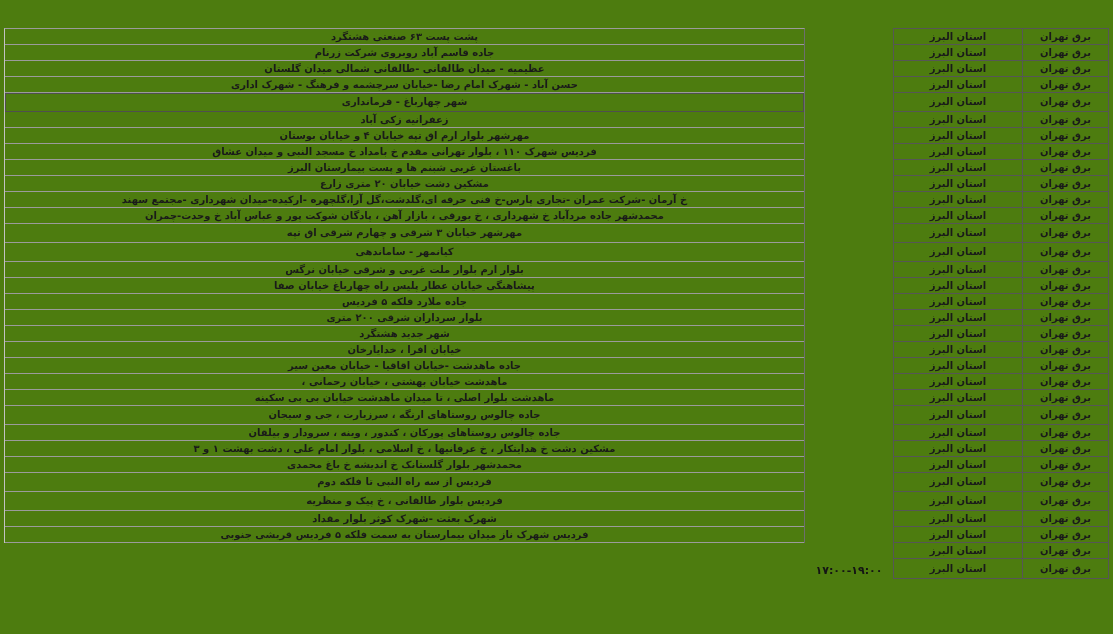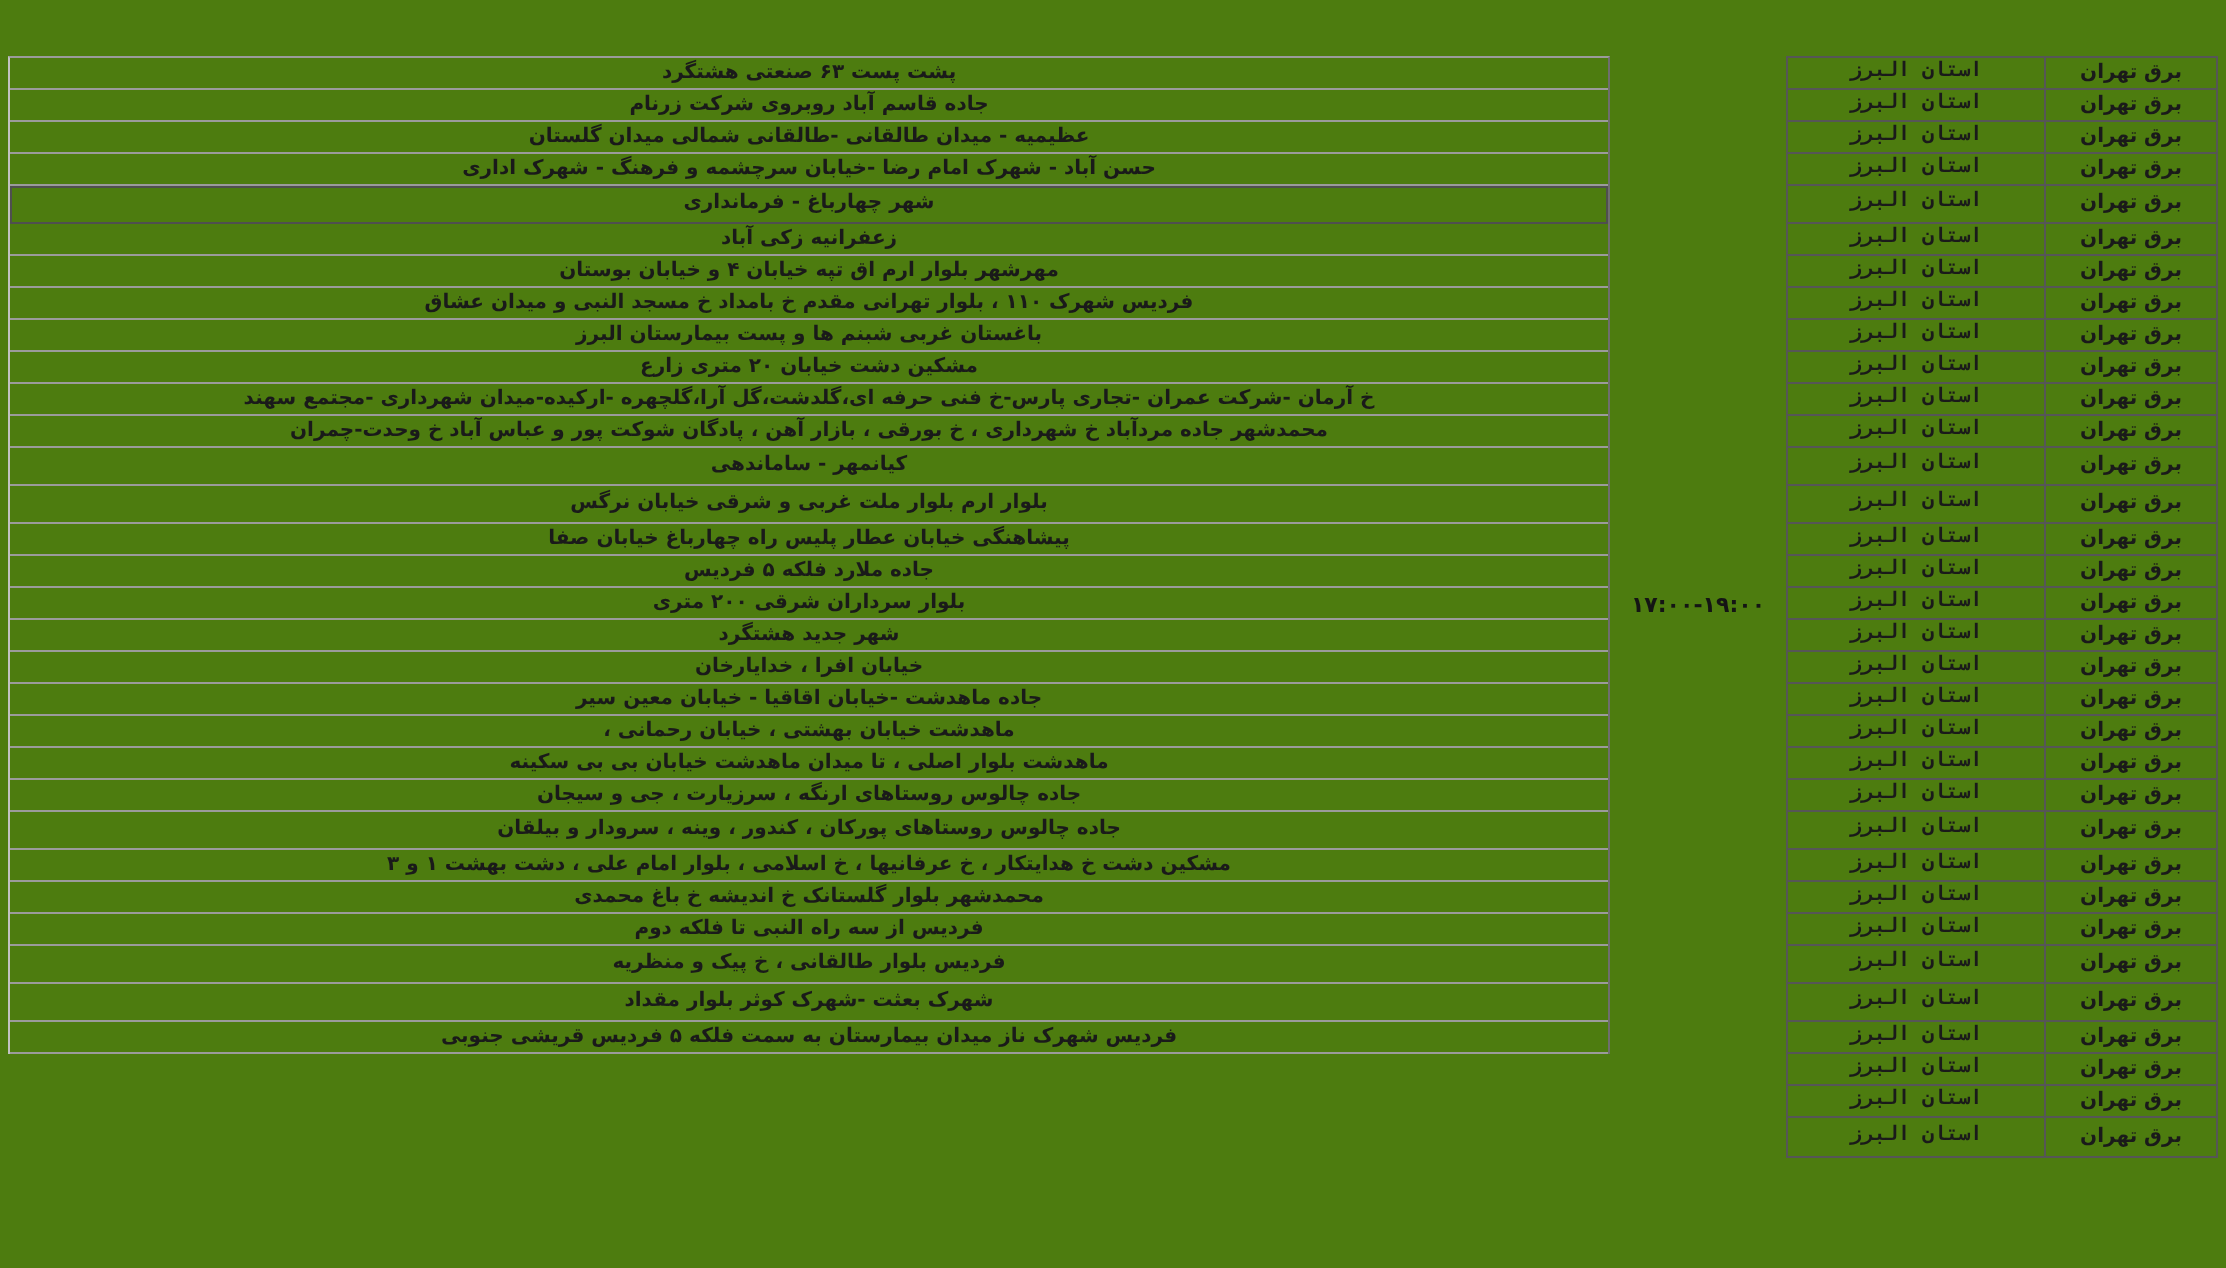--- a/index.html
+++ b/index.html
@@ -39,21 +39,21 @@
   .grid-rows > div:nth-child(29),
   .grid-rows > div:nth-child(33) { height:19px; }
   
   .addr-table > div:nth-child(5) {
     outline:1.5px solid #4f4f4f; outline-offset:-1px;
   }
 
   
   .time-gap {
     position:absolute; left:805px; top:28px; width:88px; height:549px;
-    display:flex; align-items:center; justify-content:center;
+    display:flex; align-items:flex-end; justify-content:center;
   }
   .time-label {
     direction:ltr; unicode-bidi:isolate;
     font-size:11px; font-weight:700; color:#141414;
     white-space:nowrap;
   }
 
   
   .right-table {
     position:absolute; left:893px; top:28px; width:214px;
@@ -64,21 +64,21 @@
     border-bottom:1px solid #565656;
     display:flex; direction:ltr;
   }
   .r-row:last-child { border-bottom:none; }
   .cell {
     display:flex; align-items:center; justify-content:center;
     direction:rtl;
     font-size:10px; font-weight:700; line-height:1;
     white-space:nowrap; overflow:hidden;
   }
-  .province { width:128px;font-family:Liberation Mono, monospace; }
+  .province { width:128px; }
   .utility  { flex:1; border-left:1px solid #565656; }
 </style>
 </head>
 <body>
 
 <div class="sheet">
 
   <div class="addr-table grid-rows">
   <div class="addr-row">
     <span class="addr-text">پشت پست ۶۳ صنعتی هشتگرد</span>
@@ -123,20 +123,23 @@
   </div>
 
   <div class="addr-row">
     <span class="addr-text">خ آرمان -شرکت عمران -تجاری پارس-خ فنی حرفه ای،گلدشت،گل آرا،گلچهره -ارکیده-میدان شهرداری -مجتمع سهند</span>
   </div>
 
   <div class="addr-row">
     <span class="addr-text">محمدشهر جاده مردآباد خ شهرداری  ، خ بورقی ، بازار آهن ، پادگان شوکت پور و عباس آباد خ وحدت-چمران</span>
   </div>
 
+  <div class="addr-row">
+    <span class="addr-text">مهرشهر خیابان ۳ شرقی و چهارم شرقی اق تپه</span>
+  </div>
 
   <div class="addr-row">
     <span class="addr-text">کیانمهر - ساماندهی</span>
   </div>
 
   <div class="addr-row">
     <span class="addr-text">بلوار ارم بلوار ملت غربی و شرقی خیابان نرگس</span>
   </div>
 
   <div class="addr-row">

